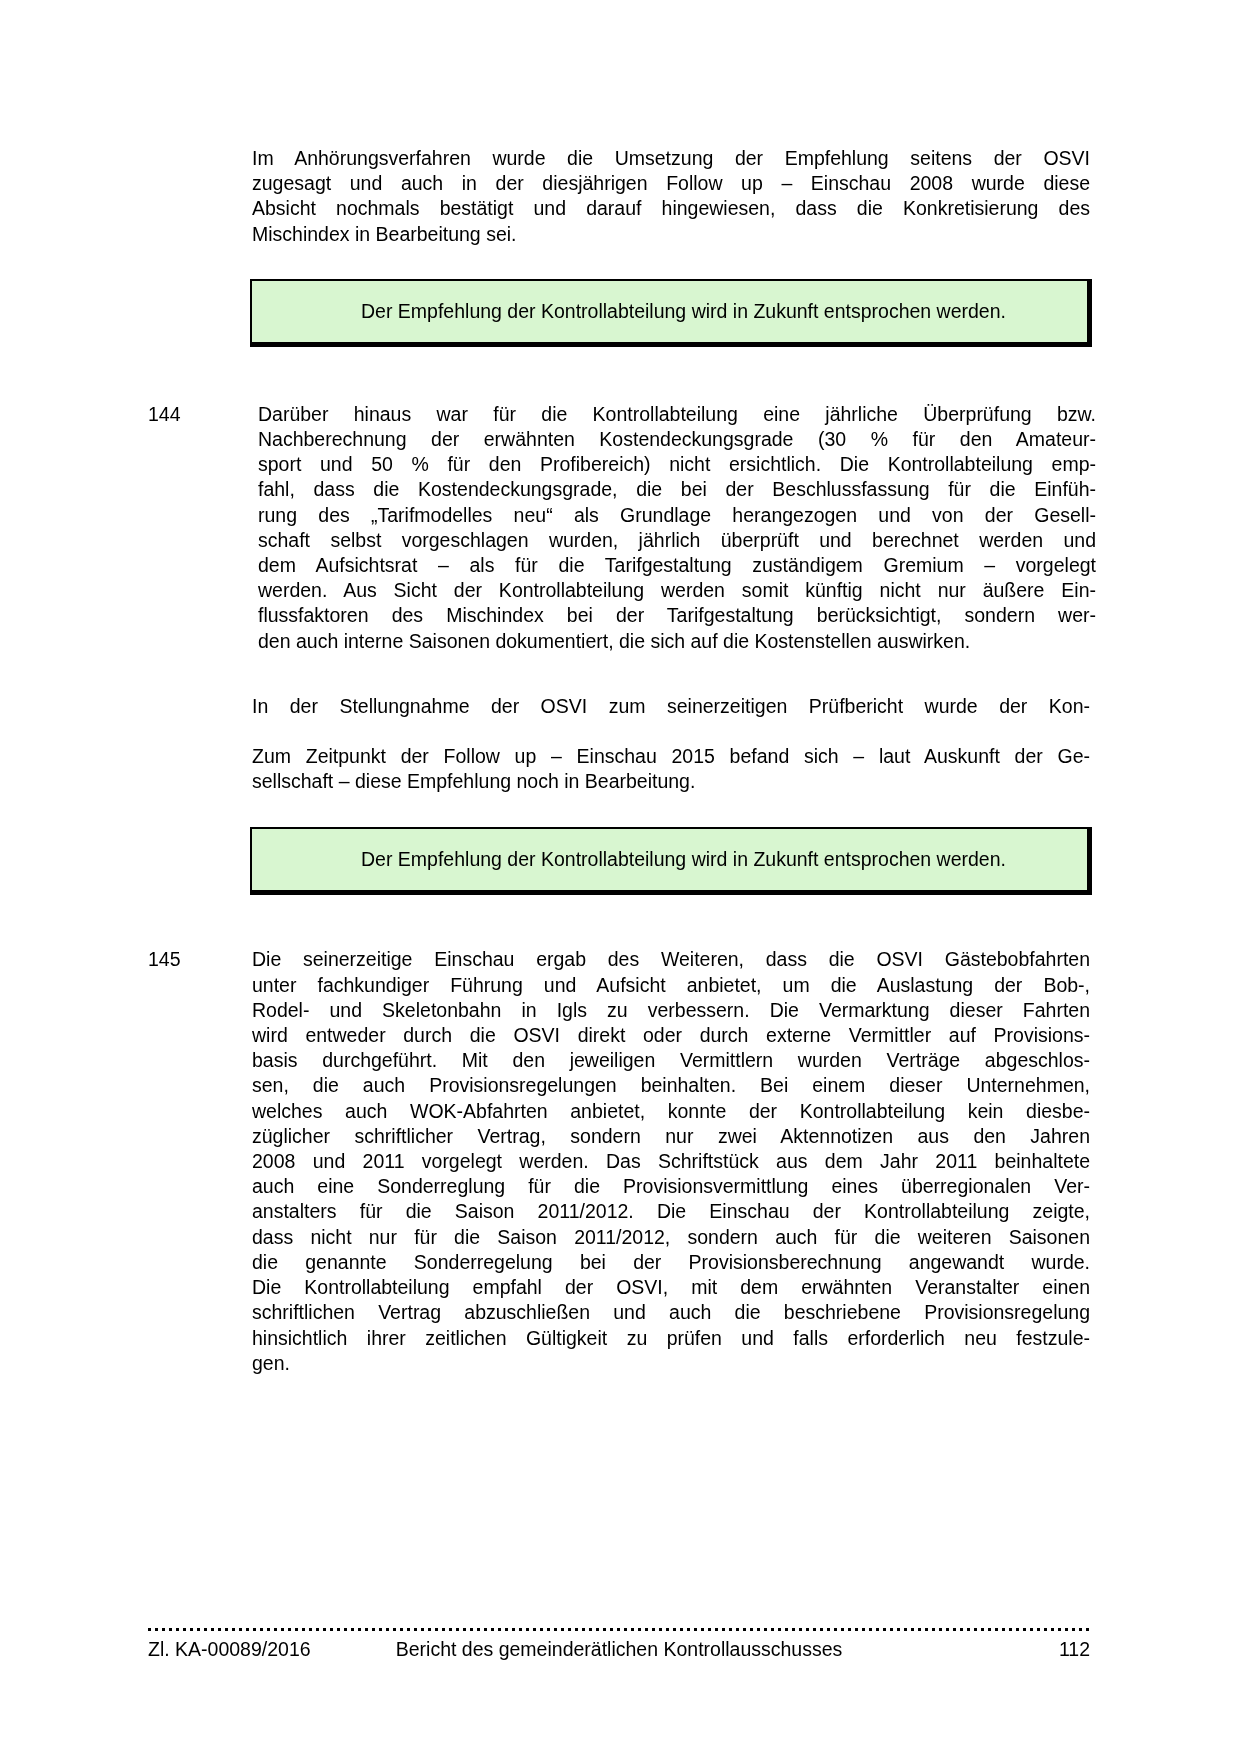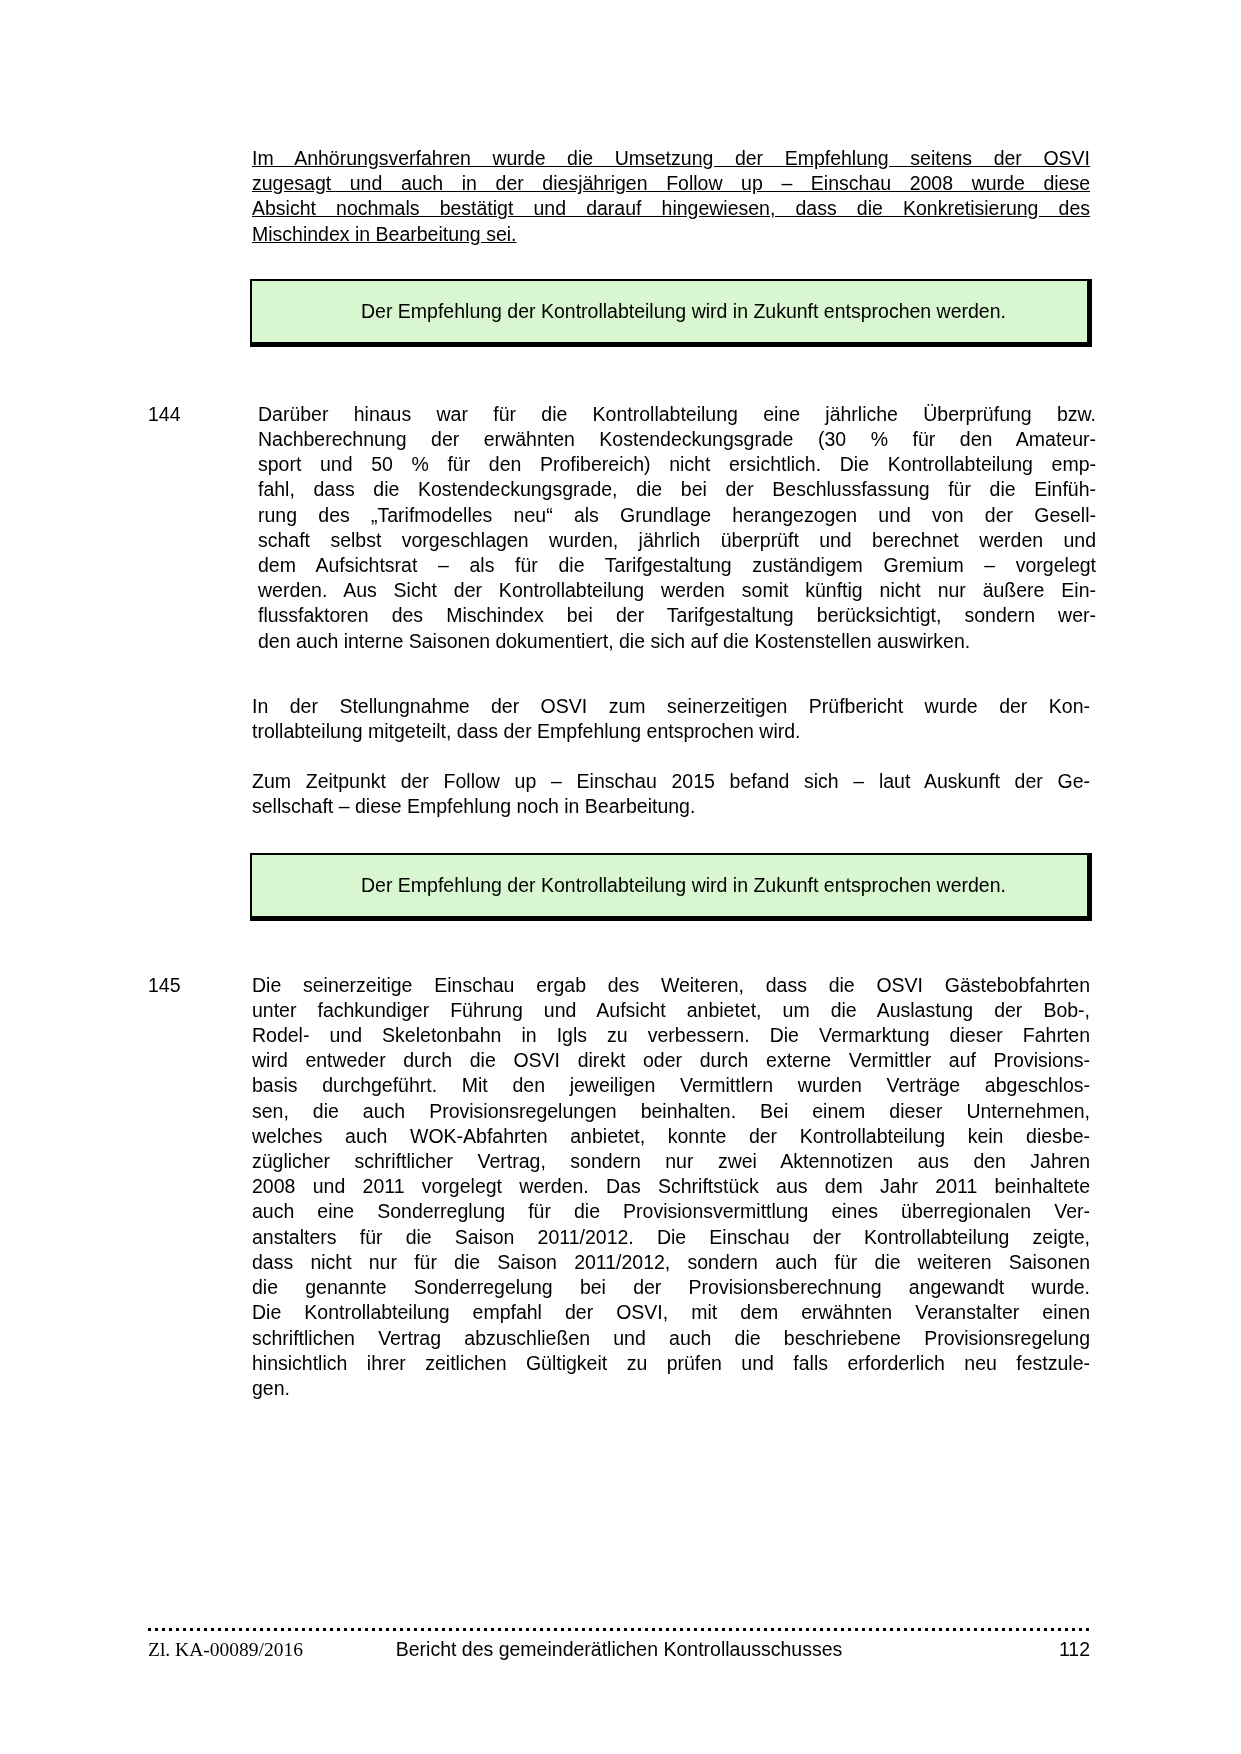--- a/index.html
+++ b/index.html
@@ -75,32 +75,32 @@
     height: 3px;
     background: repeating-linear-gradient(90deg, #000000 0 3px, transparent 3px 7px);
   }
   .footer-row {
     display: flex;
     align-items: baseline;
     margin-top: 6px;
     font-size: 19.5px;
     line-height: 25.2px;
   }
-  .footer-left  { flex: 1 1 0; text-align: left; font-family: Liberation Serif, serif; }
+  .footer-left  { flex: 1 1 0; text-align: left; }
   .footer-center{ flex: 0 0 auto; text-align: center; }
   .footer-right { flex: 1 1 0; text-align: right; }
 </style>
 </head>
 <body>
 
 <div class="page">
 
   <div class="content-column">
 
-  <div class="para-row" style="margin-top: 146px; text-decoration: underline;">
+  <div class="para-row" style="margin-top: 146px;">
         <div class="para-num"></div>
         <div class="para-body">
           <div class="text-line">Im Anhörungsverfahren wurde die Umsetzung der Empfehlung seitens der OSVI</div>
           <div class="text-line">zugesagt und auch in der diesjährigen Follow up – Einschau 2008 wurde diese</div>
           <div class="text-line">Absicht nochmals bestätigt und darauf hingewiesen, dass die Konkretisierung des</div>
           <div class="text-line last">Mischindex in Bearbeitung sei.</div>
         </div>
       </div>
       <div class="rec-box" style="background: rgb(216, 246, 208); border-color: rgb(0, 0, 0); margin-top: 32px;">
         <div class="rec-box-text">Der Empfehlung der Kontrollabteilung wird in Zukunft entsprochen werden.</div>
@@ -117,21 +117,20 @@
           <div class="text-line">dem Aufsichtsrat – als für die Tarifgestaltung zuständigem Gremium – vorgelegt</div>
           <div class="text-line">werden. Aus Sicht der Kontrollabteilung werden somit künftig nicht nur äußere Ein-</div>
           <div class="text-line">flussfaktoren des Mischindex bei der Tarifgestaltung berücksichtigt, sondern wer-</div>
           <div class="text-line last">den auch interne Saisonen dokumentiert, die sich auf die Kostenstellen auswirken.</div>
         </div>
       </div>
       <div class="para-row" style="margin-top: 40px; align-items: flex-end;">
         <div class="para-num"></div>
         <div class="para-body">
           <div class="text-line">In der Stellungnahme der OSVI zum seinerzeitigen Prüfbericht wurde der Kon-</div>
-          <div class="text-line last">trollabteilung mitgeteilt, dass der Empfehlung entsprochen wird.</div>
         </div>
       </div>
       <div class="para-row" style="margin-top: 25px;">
         <div class="para-num"></div>
         <div class="para-body">
           <div class="text-line">Zum Zeitpunkt der Follow up – Einschau 2015 befand sich – laut Auskunft der Ge-</div>
           <div class="text-line last">sellschaft – diese Empfehlung noch in Bearbeitung.</div>
         </div>
       </div>
       <div class="rec-box" style="background: rgb(216, 246, 208); border-color: rgb(0, 0, 0); margin-top: 33px;">

